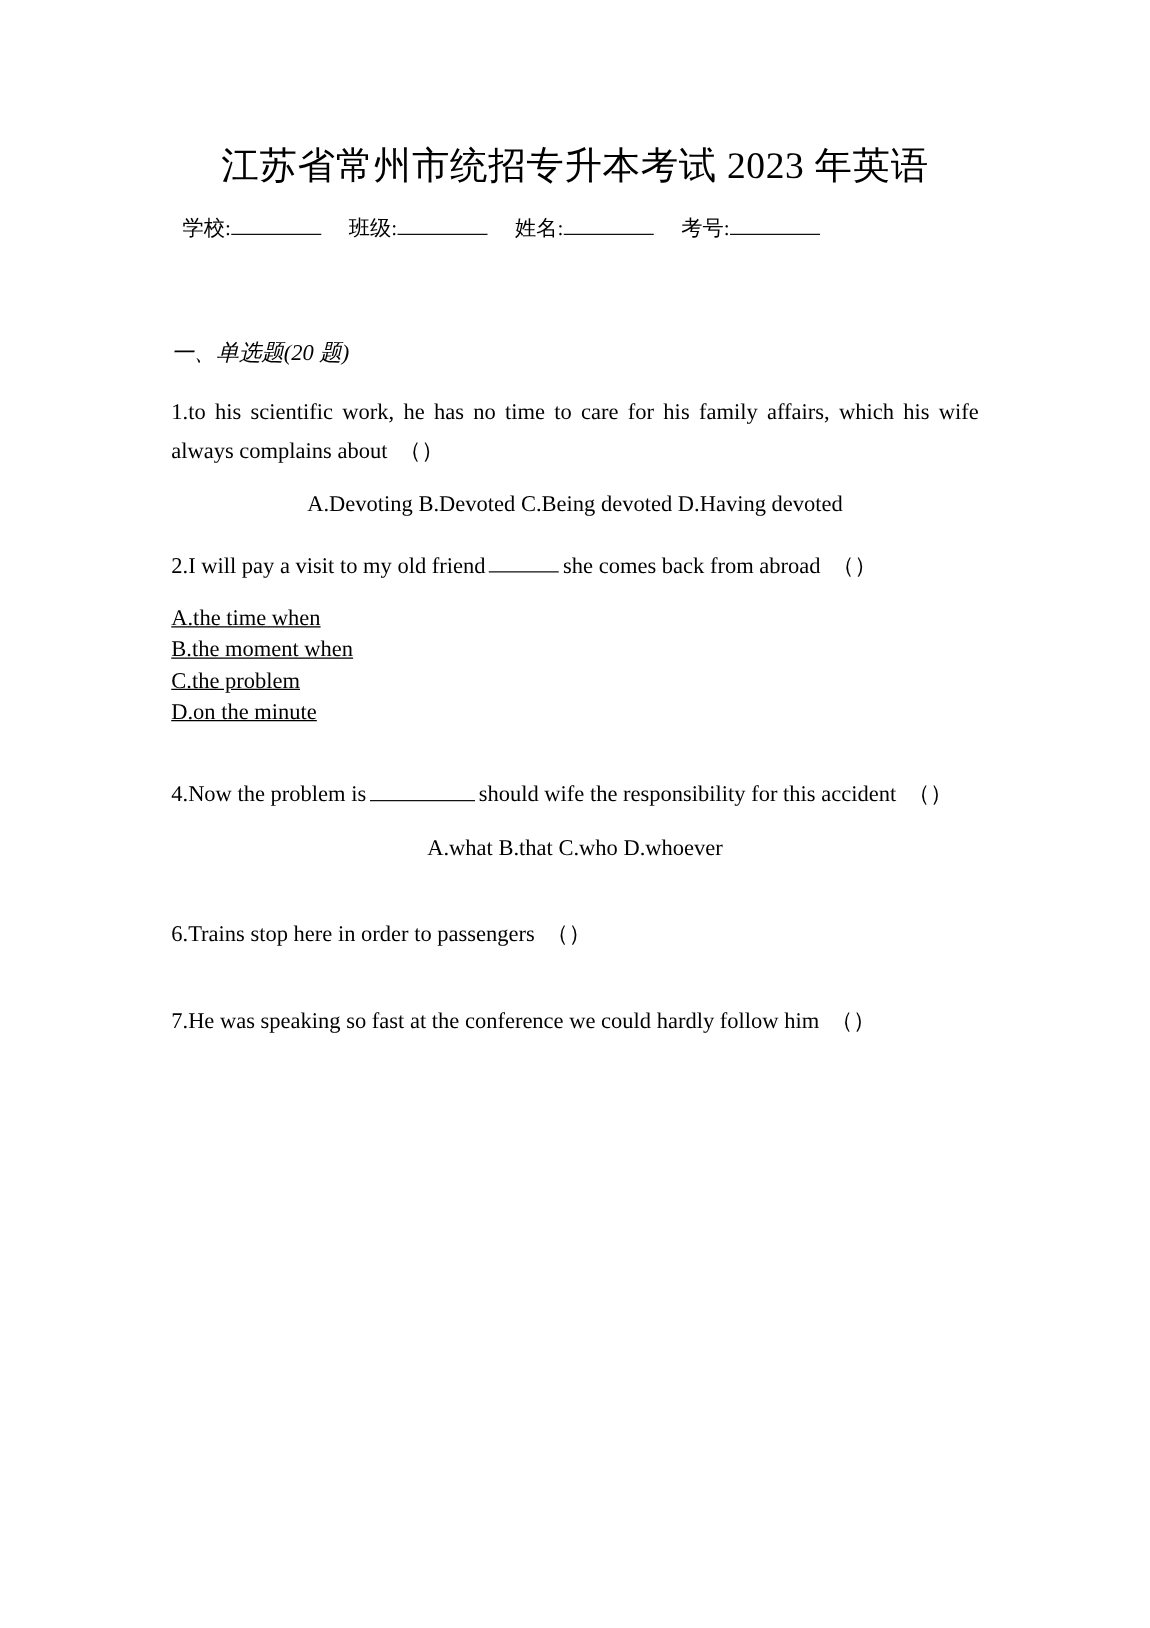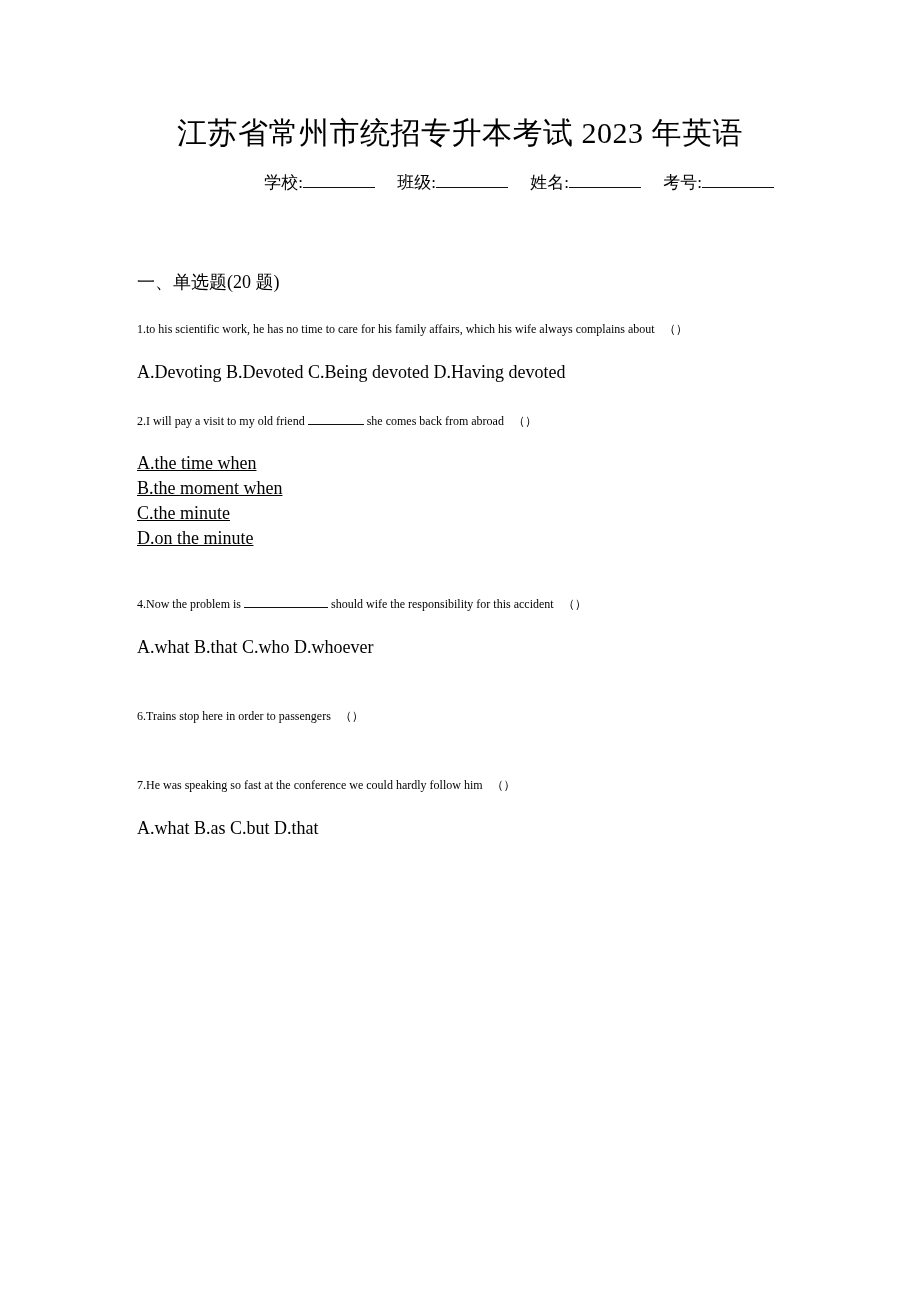--- a/index.html
+++ b/index.html
@@ -40,21 +40,21 @@
     font-family: "Liberation Serif", "DejaVu Serif", serif;
   }
   .exam-title .t-line {
     display: block;
     white-space: nowrap;
   }
 
   
   .info-line {
     margin-top: 14px;
-    text-align: right;
+    text-align: left;
     font-size: 17px;
     line-height: 26px;
     white-space: nowrap;
   }
   .info-field {
     display: inline-block;
     margin: 0 9px;
   }
   .info-label {
     font-family: "Liberation Serif", "DejaVu Serif", serif;
@@ -65,41 +65,42 @@
     vertical-align: baseline;
   }
   .blank-info { width: 72px; height: 14px; }
 
   
   .section-heading {
     margin-top: 72px;
     font-size: 18px;
     line-height: 28px;
     text-align: left;
+    font-style: italic;
   }
 
   
   .question-block {
     margin-top: 18px;
   }
   .q-stem {
-    font-size: 12px;
+    font-size: 18px;
     line-height: 31px;
     text-align: justify;
     text-justify: inter-word;
     margin: 0;
   }
   .q-stem.justified {
     text-align-last: left;
   }
   .q-opts-inline {
     font-size: 18px;
     line-height: 31px;
     margin: 12px 0 0 0;
-    text-align: left;
+    text-align: center;
   }
   .q-opts-stack {
     margin: 14px 0 0 0;
     font-size: 18px;
     line-height: 25px;
     text-align: left;
     text-decoration: underline;
   }
   .q-opts-stack .opt-row {
     display: block;
@@ -136,21 +137,21 @@
     <div class="question-block">
       <p class="q-stem justified"><span>1.to his scientific work, he has no time to care for his family affairs, which his wife always complains about</span><span class="paren">（）</span></p>
       <p class="q-opts-inline">A.Devoting B.Devoted C.Being devoted D.Having devoted</p>
     </div>
 
     <div class="question-block">
       <p class="q-stem"><span>2.I will pay a visit to my old friend</span><span class="blank-inline blank-q2"></span><span>she comes back from abroad</span><span class="paren">（）</span></p>
       <div class="q-opts-stack">
         <span class="opt-row">A.the time when</span>
         <span class="opt-row">B.the moment when</span>
-        <span class="opt-row">C.the minute</span>
+        <span class="opt-row">C.the problem</span>
         <span class="opt-row">D.on the minute</span>
       </div>
     </div>
 
     <div class="spacer-lg"></div>
 
 
     <div class="question-block">
       <p class="q-stem justified"><span>4.Now the problem is</span><span class="blank-inline blank-q4"></span><span>should wife the responsibility for this accident</span><span class="paren">（）</span></p>
       <p class="q-opts-inline">A.what B.that C.who D.whoever</p>
@@ -160,17 +161,16 @@
     <div class="spacer-lg"></div>
 
     <div class="question-block">
       <p class="q-stem"><span>6.Trains stop here in order to passengers</span><span class="paren">（）</span></p>
     </div>
 
     <div class="spacer-lg"></div>
 
     <div class="question-block">
       <p class="q-stem"><span>7.He was speaking so fast at the conference we could hardly follow him</span><span class="paren">（）</span></p>
-      <p class="q-opts-inline">A.what B.as C.but D.that</p>
     </div>
 
   </div>
 </div>
 
 </body></html>

